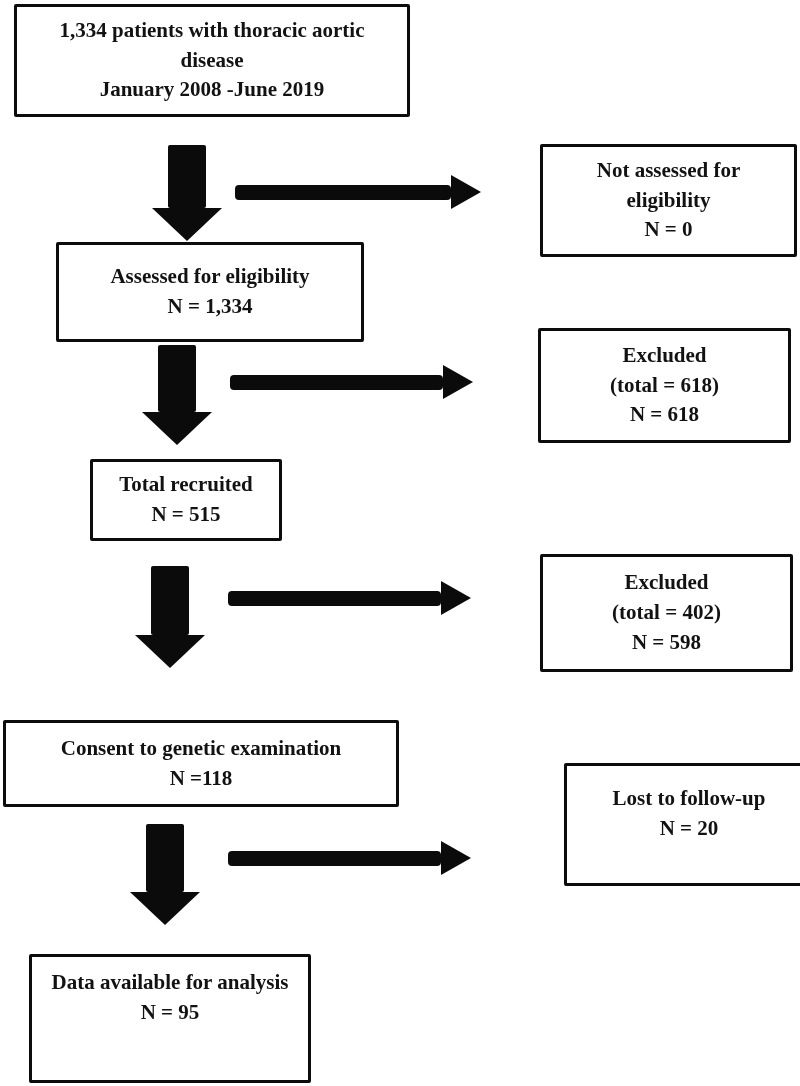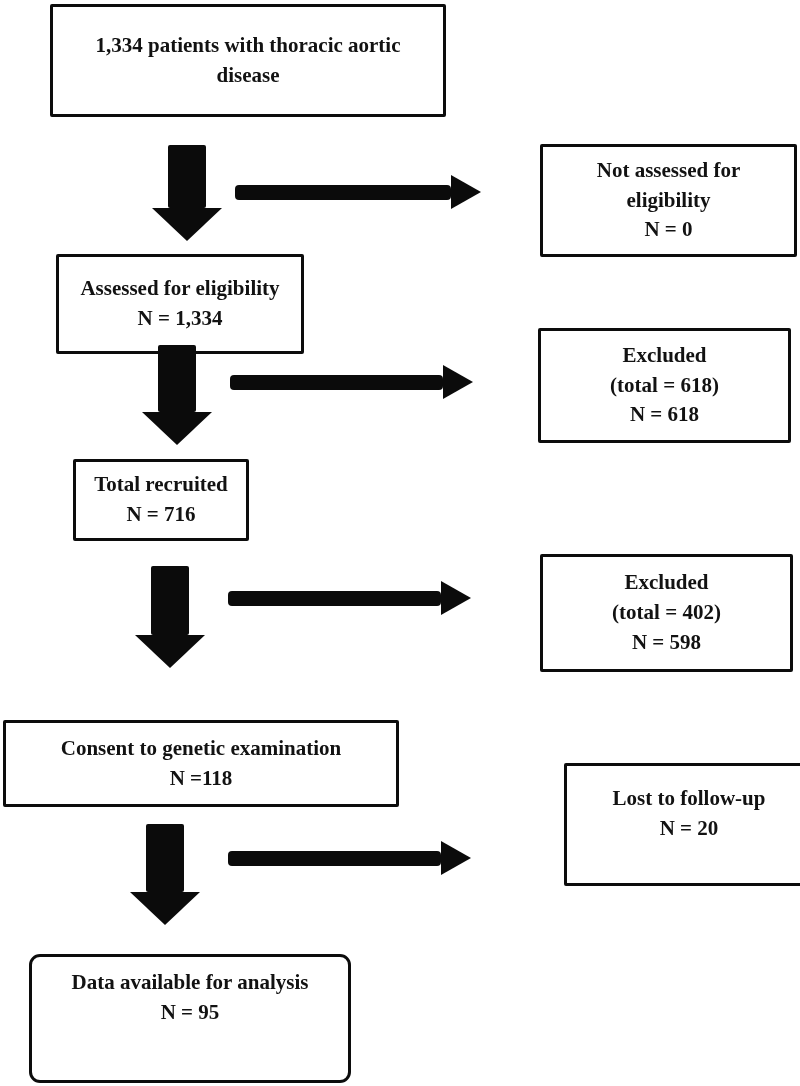--- a/index.html
+++ b/index.html
@@ -44,68 +44,69 @@
   .h-arrow { position: absolute; display: flex; align-items: center; }
   .h-arrow .shaft { height: 15px; flex: 1; background: #0b0b0b; border-radius: 4px; }
   .h-arrow .head {
     width: 0; height: 0;
     border-top: 17px solid transparent;
     border-bottom: 17px solid transparent;
     border-left: 30px solid #0b0b0b;
   }
 
   
-  .node-initial        { left: 14px;  top: 4px;    width: 396px; height: 113px; margin-left: 36px; }
+  .node-initial        { left: 14px;  top: 4px;    width: 396px; height: 113px; }
   .node-not-assessed   { left: 540px; top: 144px;  width: 257px; height: 113px; padding-left: 30px; padding-right: 30px; }
-  .node-assessed       { left: 56px;  top: 242px;  width: 248px; height: 100px; margin-top: 12px; }
+  .node-assessed       { left: 56px;  top: 242px;  width: 308px; height: 100px; }
   .node-excluded-1     { left: 538px; top: 328px;  width: 253px; height: 115px; }
-  .node-total-recruited{ left: 73px;  top: 459px;  width: 176px; height: 82px; }
+  .node-total-recruited{ left: 90px;  top: 459px;  width: 192px; height: 82px; }
   .node-excluded-2     { left: 540px; top: 554px;  width: 253px; height: 118px; }
   .node-consent        { left: 3px;   top: 712px;  width: 396px; height: 87px; margin-top: 8px; }
   .node-lost-followup  { left: 564px; top: 763px;  width: 250px; height: 123px; padding-bottom: 24px; }
-  .node-data-available { left: 29px;  top: 954px;  width: 322px; height: 129px; padding-bottom: 44px; border-radius: 11px; }
+  .node-data-available { left: 29px;  top: 954px;  width: 282px; height: 129px; padding-bottom: 44px; }
 
   .v-arrow-1 { left: 152px; top: 145px; width: 70px; height: 96px; }
   .v-arrow-2 { left: 142px; top: 345px; width: 70px; height: 100px; }
   .v-arrow-3 { left: 135px; top: 566px; width: 70px; height: 102px; }
   .v-arrow-4 { left: 130px; top: 824px; width: 70px; height: 101px; }
 
   .h-arrow-1 { left: 235px; top: 175px; width: 246px; height: 34px; }
   .h-arrow-2 { left: 230px; top: 365px; width: 243px; height: 34px; }
   .h-arrow-3 { left: 228px; top: 581px; width: 243px; height: 34px; }
   .h-arrow-4 { left: 228px; top: 841px; width: 243px; height: 34px; }
 </style>
 </head>
 <body>
 
 <div class="canvas">
 
   <div class="box node-initial">
     <span class="ln">1,334 patients with thoracic aortic disease</span>
+    <span class="ln">January 2008 -June 2019</span>
   </div>
 
   <div class="box node-not-assessed">
     <span class="ln">Not assessed for eligibility</span>
     <span class="ln">N = 0</span>
   </div>
 
   <div class="box node-assessed">
     <span class="ln">Assessed for eligibility</span>
     <span class="ln">N = 1,334</span>
   </div>
 
   <div class="box node-excluded-1">
     <span class="ln">Excluded</span>
     <span class="ln">(total = 618)</span>
     <span class="ln">N = 618</span>
   </div>
 
   <div class="box node-total-recruited">
     <span class="ln">Total recruited</span>
-    <span class="ln">N = 716</span>
+    <span class="ln">N = 515</span>
   </div>
 
   <div class="box node-excluded-2">
     <span class="ln">Excluded</span>
     <span class="ln">(total = 402)</span>
     <span class="ln">N = 598</span>
   </div>
 
   <div class="box node-consent">
     <span class="ln">Consent to genetic examination</span>

